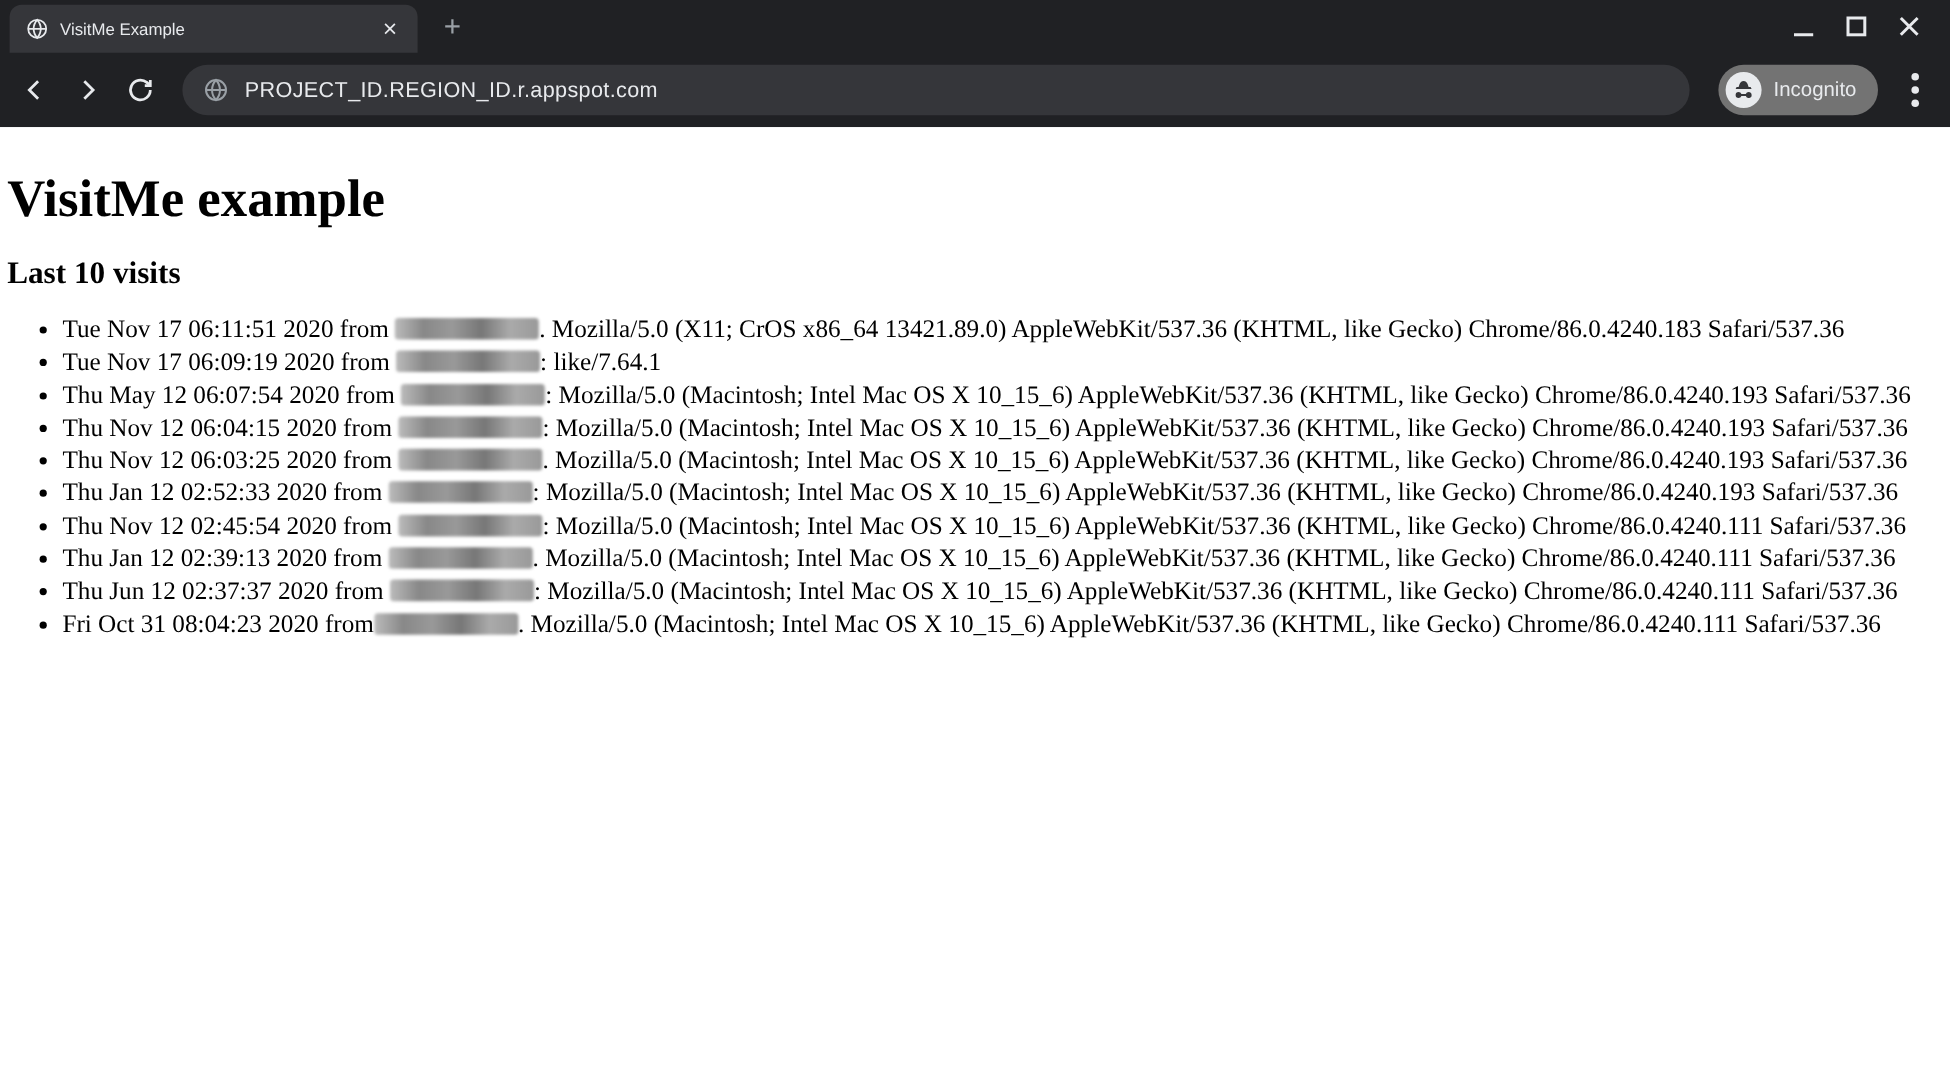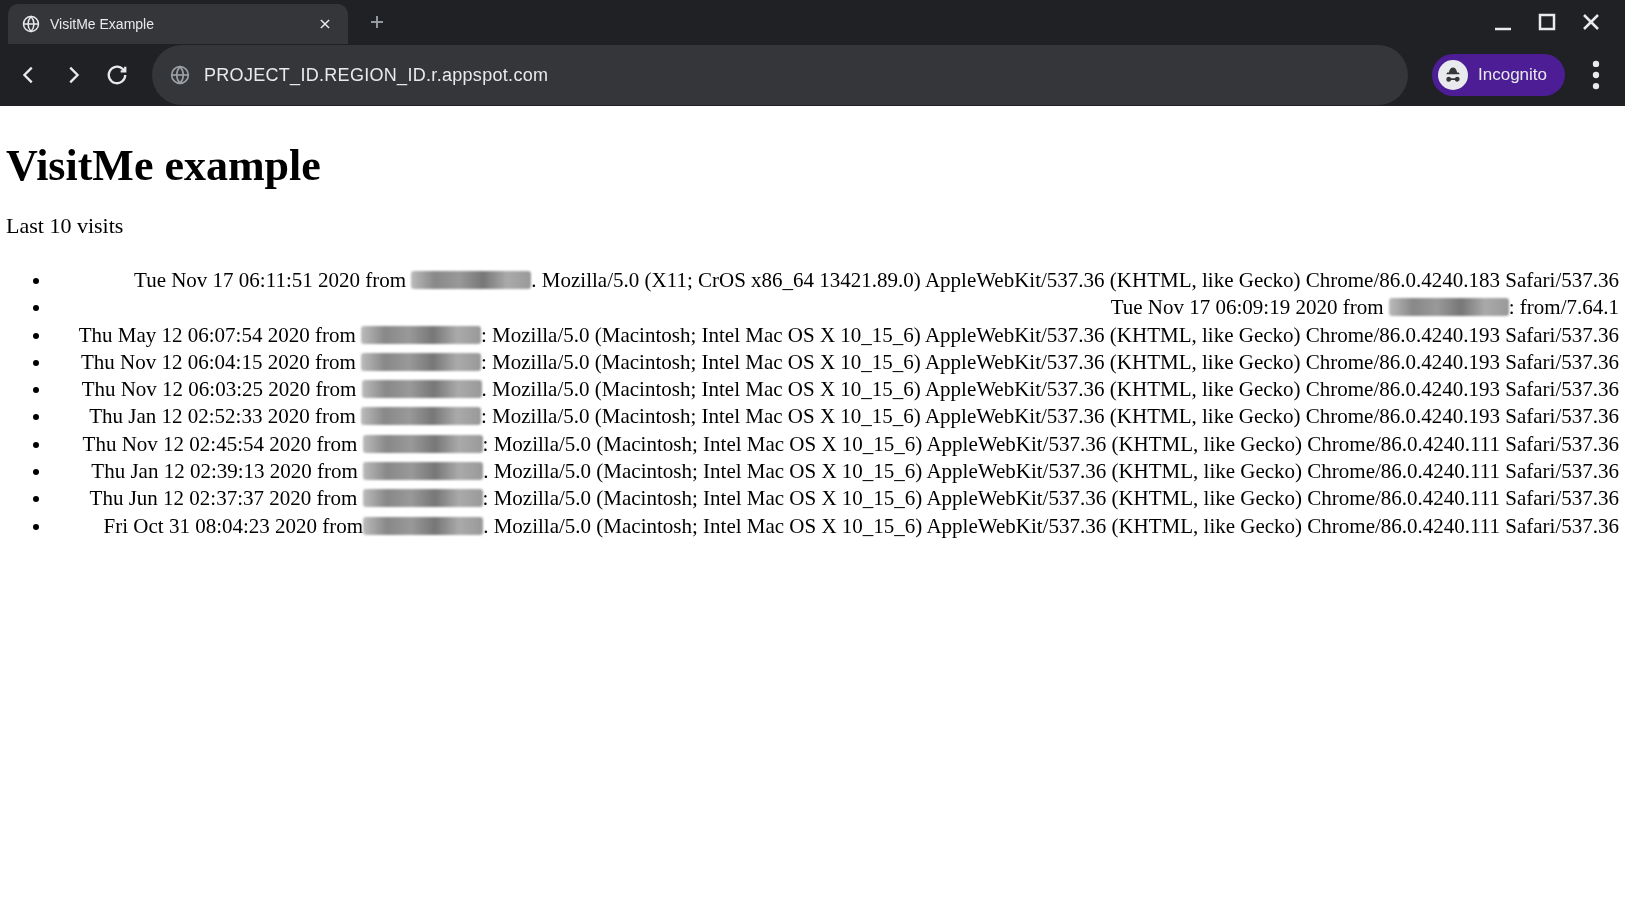--- a/index.html
+++ b/index.html
@@ -18,37 +18,37 @@
     .new-tab { width: 30px; height: 30px; display: flex; align-items: center; justify-content: center; cursor: pointer; margin-left: 14px; color: #9aa0a6; }
     .new-tab svg { width: 18px; height: 18px; }
     
     .window-controls { margin-left: auto; display: flex; align-items: center; gap: 20px; padding-right: 14px; }
     .window-controls .wc { width: 24px; height: 24px; display: flex; align-items: center; justify-content: center; cursor: pointer; color: #e8eaed; }
     
     .toolbar { display: flex; align-items: center; height: 62px; padding: 0 10px; gap: 6px; }
     .nav-btn { width: 38px; height: 38px; display: flex; align-items: center; justify-content: center; cursor: pointer; border-radius: 50%; color: #e8eaed; }
     .nav-btn svg { width: 22px; height: 22px; }
     
-    .omnibox { flex: 1; background: #35363a; border-radius: 30px; height: 60px; display: flex; align-items: center; padding: 0 18px; margin: 0 10px; }
+    .omnibox { flex: 1; background: #35363a; border-radius: 30px; height: 42px; display: flex; align-items: center; padding: 0 18px; margin: 0 10px; }
     .omnibox-icon { width: 20px; height: 20px; margin-right: 14px; display: flex; align-items: center; justify-content: center; }
     .omnibox-icon svg { width: 20px; height: 20px; }
     .omnibox-url { font-size: 18px; color: #e8eaed; font-family: Arial, sans-serif; letter-spacing: 0.3px; }
     
-    .incognito-badge { display: flex; align-items: center; background: #4c1d95; border-radius: 30px; height: 42px; padding: 0 18px 0 6px; margin-left: 8px; }
+    .incognito-badge { display: flex; align-items: center; background: #737373; border-radius: 30px; height: 42px; padding: 0 18px 0 6px; margin-left: 8px; }
     .incognito-icon { width: 30px; height: 30px; background: #e8eaed; border-radius: 50%; display: flex; align-items: center; justify-content: center; margin-right: 10px; }
     .incognito-icon svg { width: 20px; height: 20px; fill: #35363a; }
     .incognito-text { font-size: 17px; color: #e8eaed; }
     
     .menu-btn { width: 38px; height: 38px; display: flex; align-items: center; justify-content: center; cursor: pointer; margin-left: 6px; color: #e8eaed; }
     
     
     .page-content { background: #fff; padding: 12px 6px; font-family: 'Times New Roman', Times, serif; color: #000; }
     .page-h1 { font-size: 44px; font-weight: bold; margin: 22px 0; }
-    .page-h2 { font-size: 22px; font-weight: normal; margin: 22px 0 12px 0; }
-    .visits-list { list-style: disc; padding-left: 46px; margin-top: 28px; text-align: right; }
+    .page-h2 { font-size: 26px; font-weight: bold; margin: 22px 0 12px 0; }
+    .visits-list { list-style: disc; padding-left: 46px; margin-top: 18px; }
     .visits-list li { font-size: 21px; line-height: 1.3; margin-bottom: 0; }
     .redacted { display: inline-block; width: 120px; height: 18px; vertical-align: -2px; background: linear-gradient(to right, #bbb 0%, #888 20%, #999 40%, #777 60%, #aaa 80%, #999 100%); border-radius: 3px; filter: blur(1.2px); }
   </style>
 </head>
 <body>
 
 <div class="browser-chrome">
 
   <div class="tab-bar">
     <div class="tab">
@@ -140,21 +140,21 @@
         </svg>
     </span>
   </div>
 </div>
 
 <div class="page-content">
   <h1 class="page-h1">VisitMe example</h1>
   <h2 class="page-h2">Last 10 visits</h2>
   <ul class="visits-list" id="visits-list">
       <li><span>Tue Nov 17 06:11:51 2020 from </span><span class="redacted"></span><span>. Mozilla/5.0 (X11; CrOS x86_64 13421.89.0) AppleWebKit/537.36 (KHTML, like Gecko) Chrome/86.0.4240.183 Safari/537.36</span></li>
-      <li><span>Tue Nov 17 06:09:19 2020 from </span><span class="redacted"></span><span>: from/7.64.1</span></li>
+      <li><span>Tue Nov 17 06:09:19 2020 from </span><span class="redacted"></span><span>: like/7.64.1</span></li>
       <li><span>Thu May 12 06:07:54 2020 from </span><span class="redacted"></span><span>: Mozilla/5.0 (Macintosh; Intel Mac OS X 10_15_6) AppleWebKit/537.36 (KHTML, like Gecko) Chrome/86.0.4240.193 Safari/537.36</span></li>
       <li><span>Thu Nov 12 06:04:15 2020 from </span><span class="redacted"></span><span>: Mozilla/5.0 (Macintosh; Intel Mac OS X 10_15_6) AppleWebKit/537.36 (KHTML, like Gecko) Chrome/86.0.4240.193 Safari/537.36</span></li>
       <li><span>Thu Nov 12 06:03:25 2020 from </span><span class="redacted"></span><span>. Mozilla/5.0 (Macintosh; Intel Mac OS X 10_15_6) AppleWebKit/537.36 (KHTML, like Gecko) Chrome/86.0.4240.193 Safari/537.36</span></li>
       <li><span>Thu Jan 12 02:52:33 2020 from </span><span class="redacted"></span><span>: Mozilla/5.0 (Macintosh; Intel Mac OS X 10_15_6) AppleWebKit/537.36 (KHTML, like Gecko) Chrome/86.0.4240.193 Safari/537.36</span></li>
       <li><span>Thu Nov 12 02:45:54 2020 from </span><span class="redacted"></span><span>: Mozilla/5.0 (Macintosh; Intel Mac OS X 10_15_6) AppleWebKit/537.36 (KHTML, like Gecko) Chrome/86.0.4240.111 Safari/537.36</span></li>
       <li><span>Thu Jan 12 02:39:13 2020 from </span><span class="redacted"></span><span>. Mozilla/5.0 (Macintosh; Intel Mac OS X 10_15_6) AppleWebKit/537.36 (KHTML, like Gecko) Chrome/86.0.4240.111 Safari/537.36</span></li>
       <li><span>Thu Jun 12 02:37:37 2020 from </span><span class="redacted"></span><span>: Mozilla/5.0 (Macintosh; Intel Mac OS X 10_15_6) AppleWebKit/537.36 (KHTML, like Gecko) Chrome/86.0.4240.111 Safari/537.36</span></li>
       <li><span>Fri Oct 31 08:04:23 2020 from</span><span class="redacted"></span><span>. Mozilla/5.0 (Macintosh; Intel Mac OS X 10_15_6) AppleWebKit/537.36 (KHTML, like Gecko) Chrome/86.0.4240.111 Safari/537.36</span></li>
     </ul>
 </div>

